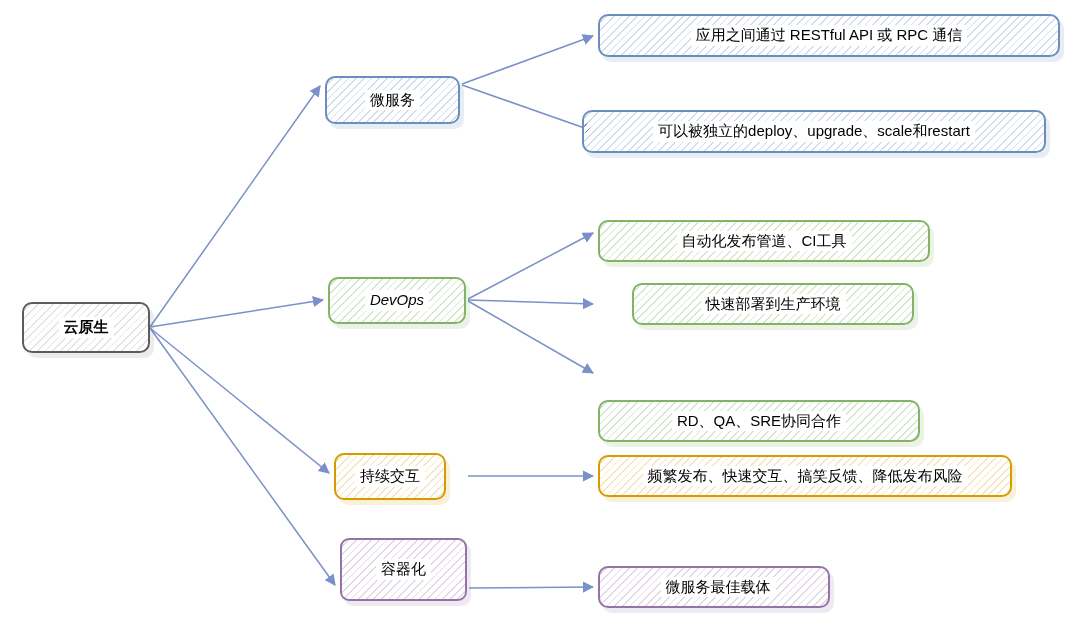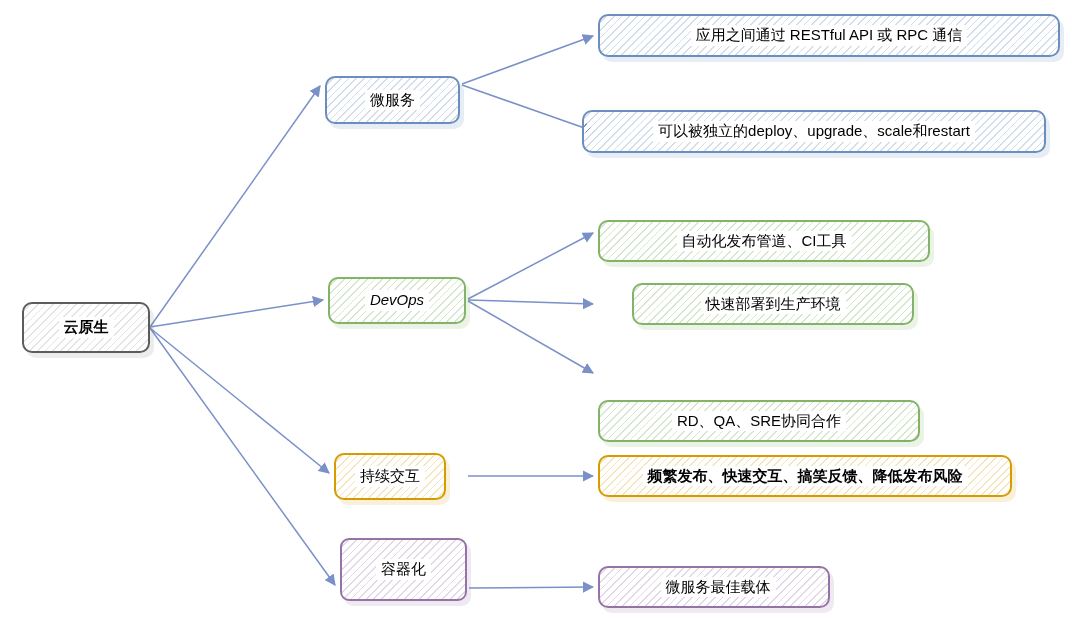--- a/index.html
+++ b/index.html
@@ -86,21 +86,21 @@
   </div>
 
   <div class="node green" style="left:598px;top:352px;width:322px;height:42px;margin-top:48px;">
     <span class="lbl">RD、QA、SRE协同合作</span>
   </div>
 
   <div class="node orange" style="left:334px;top:453px;width:112px;height:47px;">
     <span class="lbl">持续交互</span>
   </div>
 
-  <div class="node orange" style="left:598px;top:455px;width:414px;height:42px;font-weight:bold;">
+  <div class="node orange" style="left:598px;top:455px;width:414px;height:42px;">
     <span class="lbl">频繁发布、快速交互、搞笑反馈、降低发布风险</span>
   </div>
 
   <div class="node purple" style="left:340px;top:538px;width:127px;height:63px;border-radius:9px;">
     <span class="lbl">容器化</span>
   </div>
 
   <div class="node purple" style="left:598px;top:566px;width:232px;height:42px;padding-left:8px;">
     <span class="lbl">微服务最佳载体</span>
   </div>

